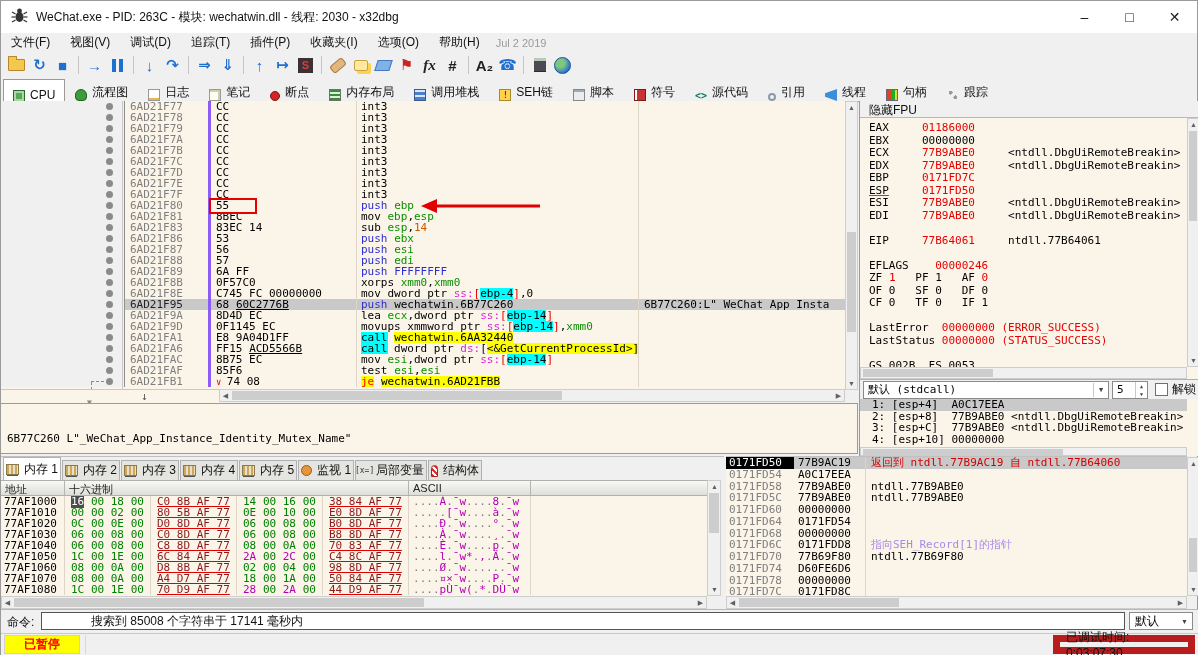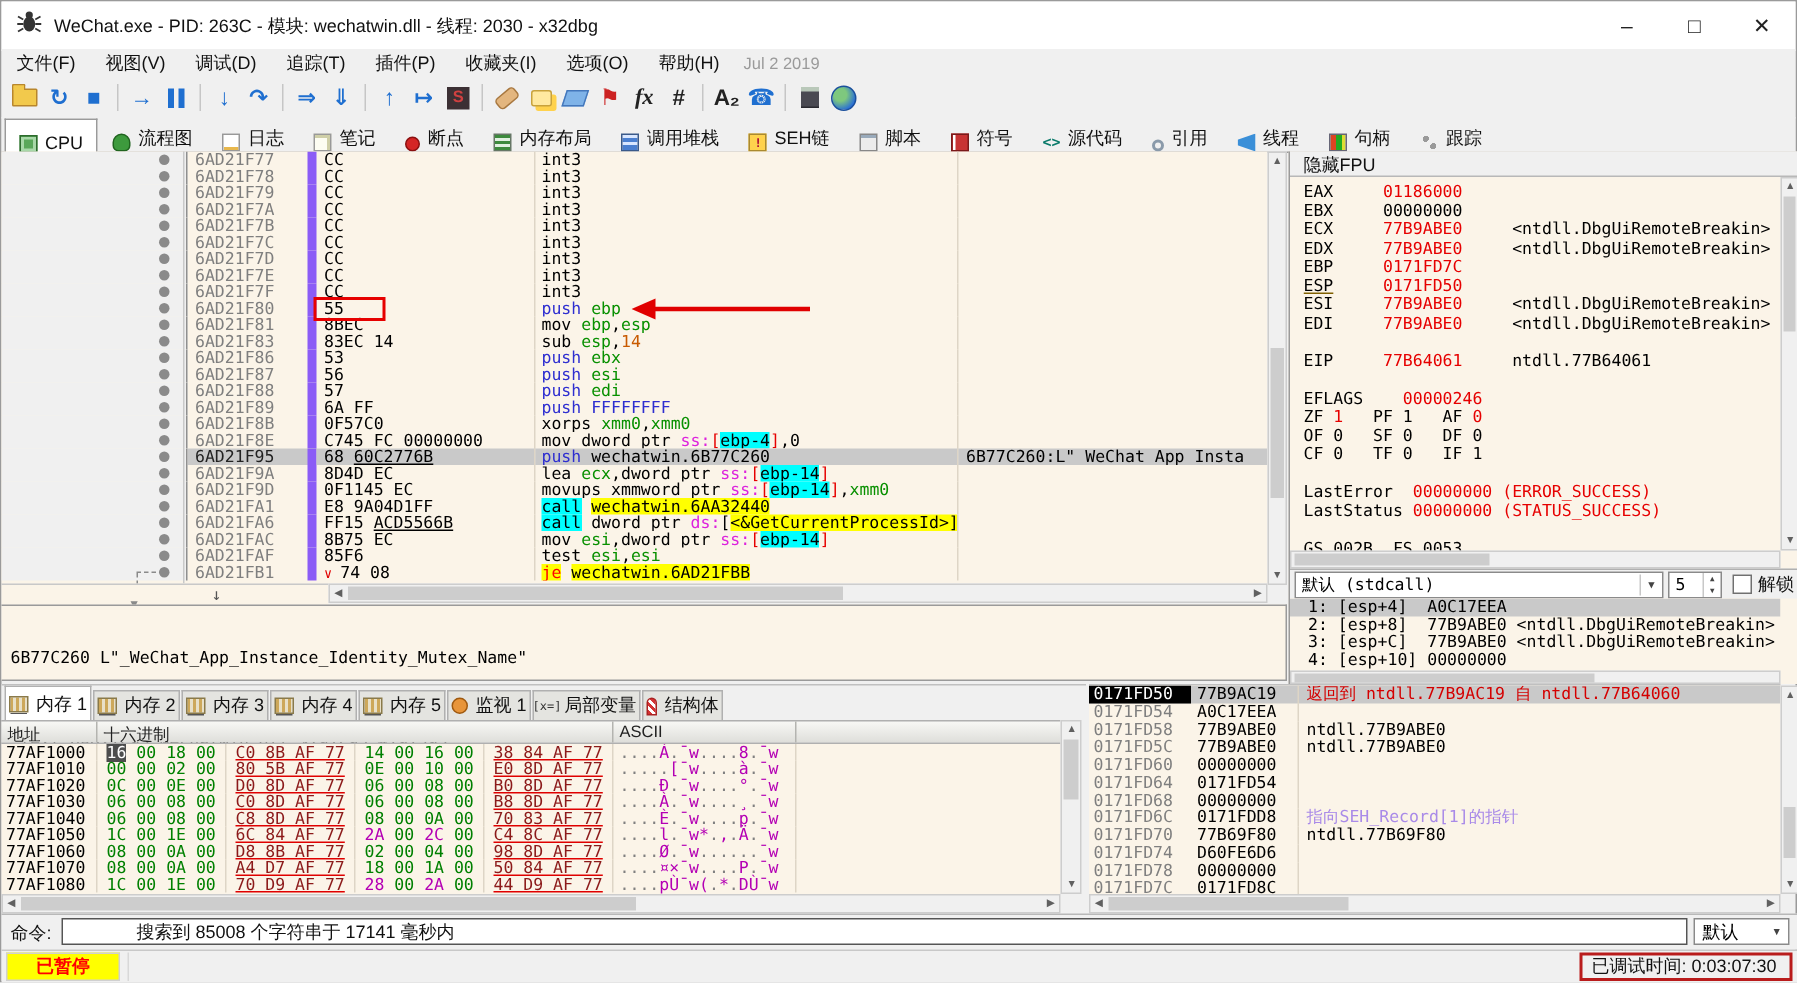--- a/index.html
+++ b/index.html
@@ -62,21 +62,21 @@
   .ti-ref{border:2px solid #8a9aaa;border-radius:50%;width:8px;height:8px}
   .ti-thr{background:#3a8fd8;clip-path:polygon(0 35%,100% 0,100% 100%,0 65%);border:none}
   .ti-hnd{background:linear-gradient(90deg,#d42 0 4px,#2a2 4px 8px,#dd3 8px 12px);border:1px solid #667}
   .ti-trace{background:radial-gradient(circle at 30% 30%,#9a9a9a 2px,transparent 2px),
             radial-gradient(circle at 70% 70%,#9a9a9a 2px,transparent 2px);border:none}
   
   #disasm{position:absolute;left:0;top:100px;width:844px;height:288px;background:#fbf4e8;overflow:hidden}
   .drow{display:flex;height:11px;font:11px/11px "DejaVu Sans Mono",monospace;white-space:pre}
   .dotc{width:124px;flex:none;background:#f0f0f0;border-right:1px solid #8f8f8f;position:relative;box-sizing:border-box}
   .dot{position:absolute;right:11px;top:2px;width:7px;height:7px;border-radius:50%;background:#8a8a8a}
-  .addr{width:86px;flex:none;color:#7f7f7f;padding-left:5px;border-right:6px solid #8b5cf6;box-sizing:border-box}
+  .addr{width:86px;flex:none;color:#7f7f7f;padding-left:5px;border-right:3px solid #8b5cf6;box-sizing:border-box}
   .bytes{width:146px;flex:none;padding-left:5px;border-right:1px solid #ded5c6;box-sizing:border-box;color:#000}
   .instr{width:282px;flex:none;padding-left:4px;border-right:1px solid #ded5c6;box-sizing:border-box;overflow:hidden}
   .comment{flex:1;padding-left:5px;overflow:hidden}
   .drow.sel .addr,.drow.sel .bytes,.drow.sel .instr,.drow.sel .comment{background:#c9c9c9;color:#222}
   .t-k{color:#000}.t-b{color:#2e2ed0}.t-g{color:#089000}.t-m{color:#dd22dd}.t-r{color:#e60000}
   .t-n{color:#c85a00}.t-rv{color:#e00000;font-size:9px}
   .t-hc{background:#00ffff;color:#000}.t-hy{background:#ffff00;color:#000}
   .t-jr{background:#ffff00;color:#ff0000}
   .t-ku{color:#000;text-decoration:underline}
   .t-u{color:#000;text-decoration:underline;text-decoration-color:#806000}
@@ -163,21 +163,21 @@
   #cmd-combo{left:1128px;top:611px;width:64px;height:18px;background:#fff;border:1px solid #8a8a8a;box-sizing:border-box;
              display:flex;align-items:center;font-size:12px;padding-left:5px}
   #cmd-combo .arrowbox{margin-left:auto;font-size:7px;color:#444;padding-right:4px}
   
   #statusbar{left:0;top:632px;width:1198px;height:23px;background:#f0f0f0;border-top:1px solid #c8c8c8;box-sizing:border-box}
   #status-badge{left:3px;top:634px;width:76px;height:19px;background:#ffff00;border:1px solid #d0d0d0;
                 color:#ff0000;font:bold 12px "Liberation Sans",sans-serif;display:flex;align-items:center;
                 justify-content:center;box-sizing:border-box}
   #status-msg{left:90px;top:612px;font-size:12px;color:#111}
   #status-sep1{left:84px;top:634px;width:1px;height:19px;background:#d8d8d8}
-  #status-time{left:1052px;top:634px;width:142px;height:19px;border:2px solid #b91c1c;box-sizing:border-box;
+  #status-time{left:1052px;top:634px;width:142px;height:19px;border:7px solid #b91c1c;box-sizing:border-box;
                font-size:12px;color:#111;display:flex;align-items:center;padding-left:6px}
 </style>
 </head>
 <body>
 
 <div id="win">
 
   <div id="titlebar">
     <span id="app-icon">
       <svg width="17" height="17" viewBox="0 0 17 17">

